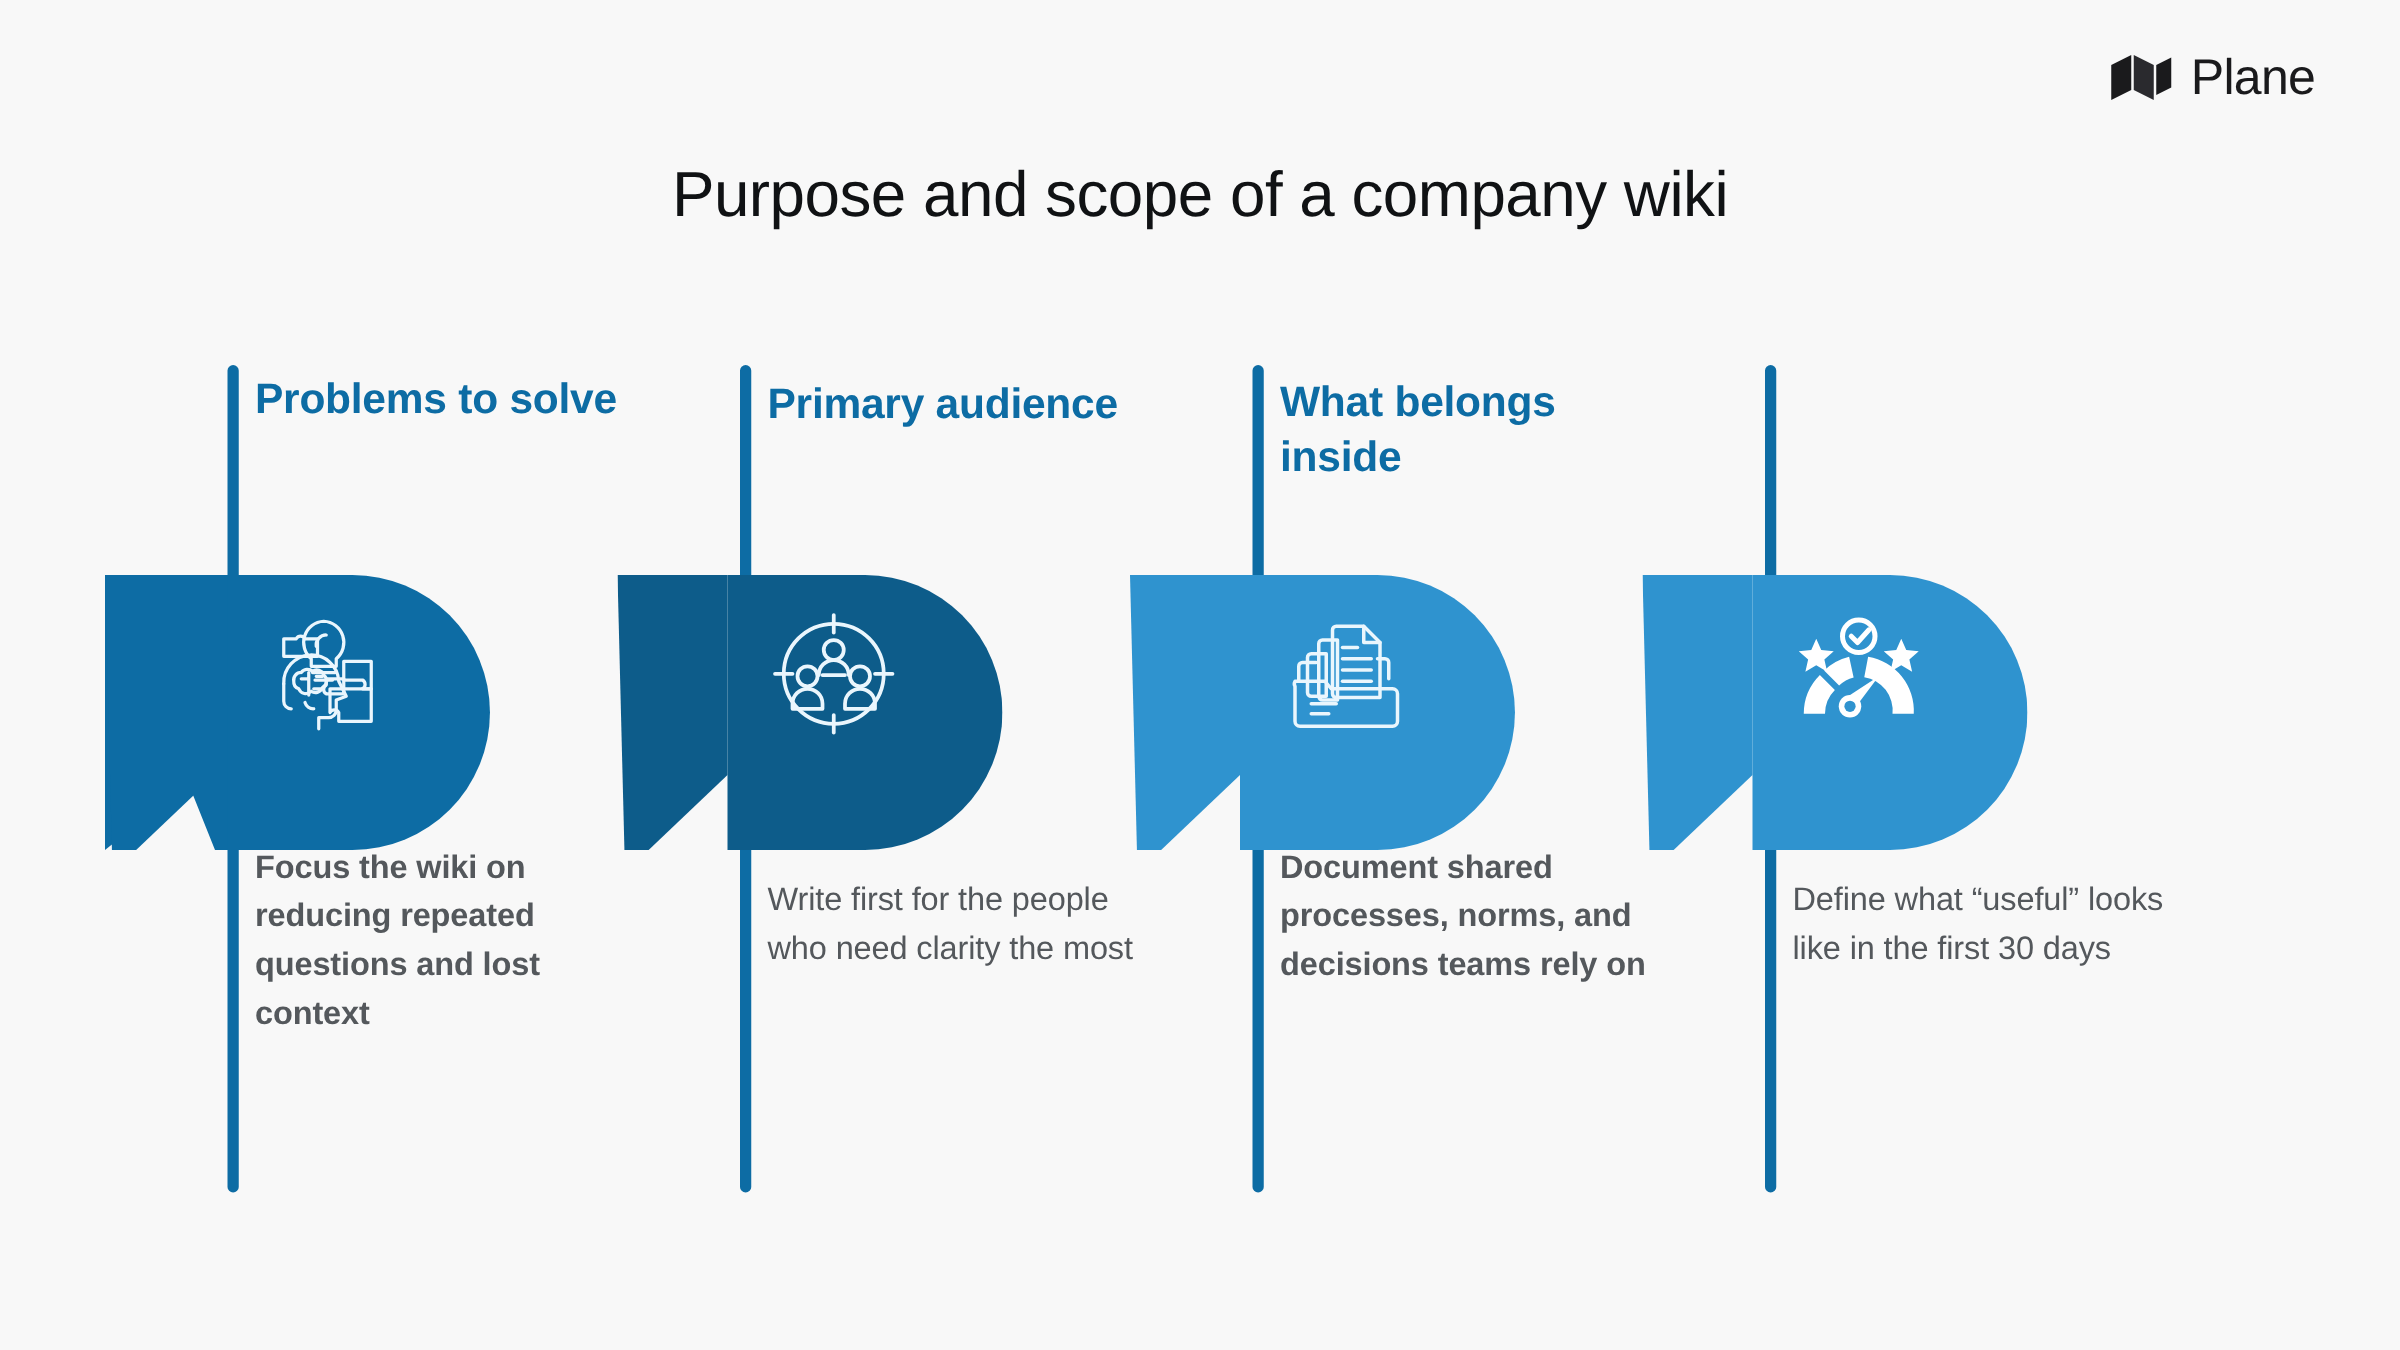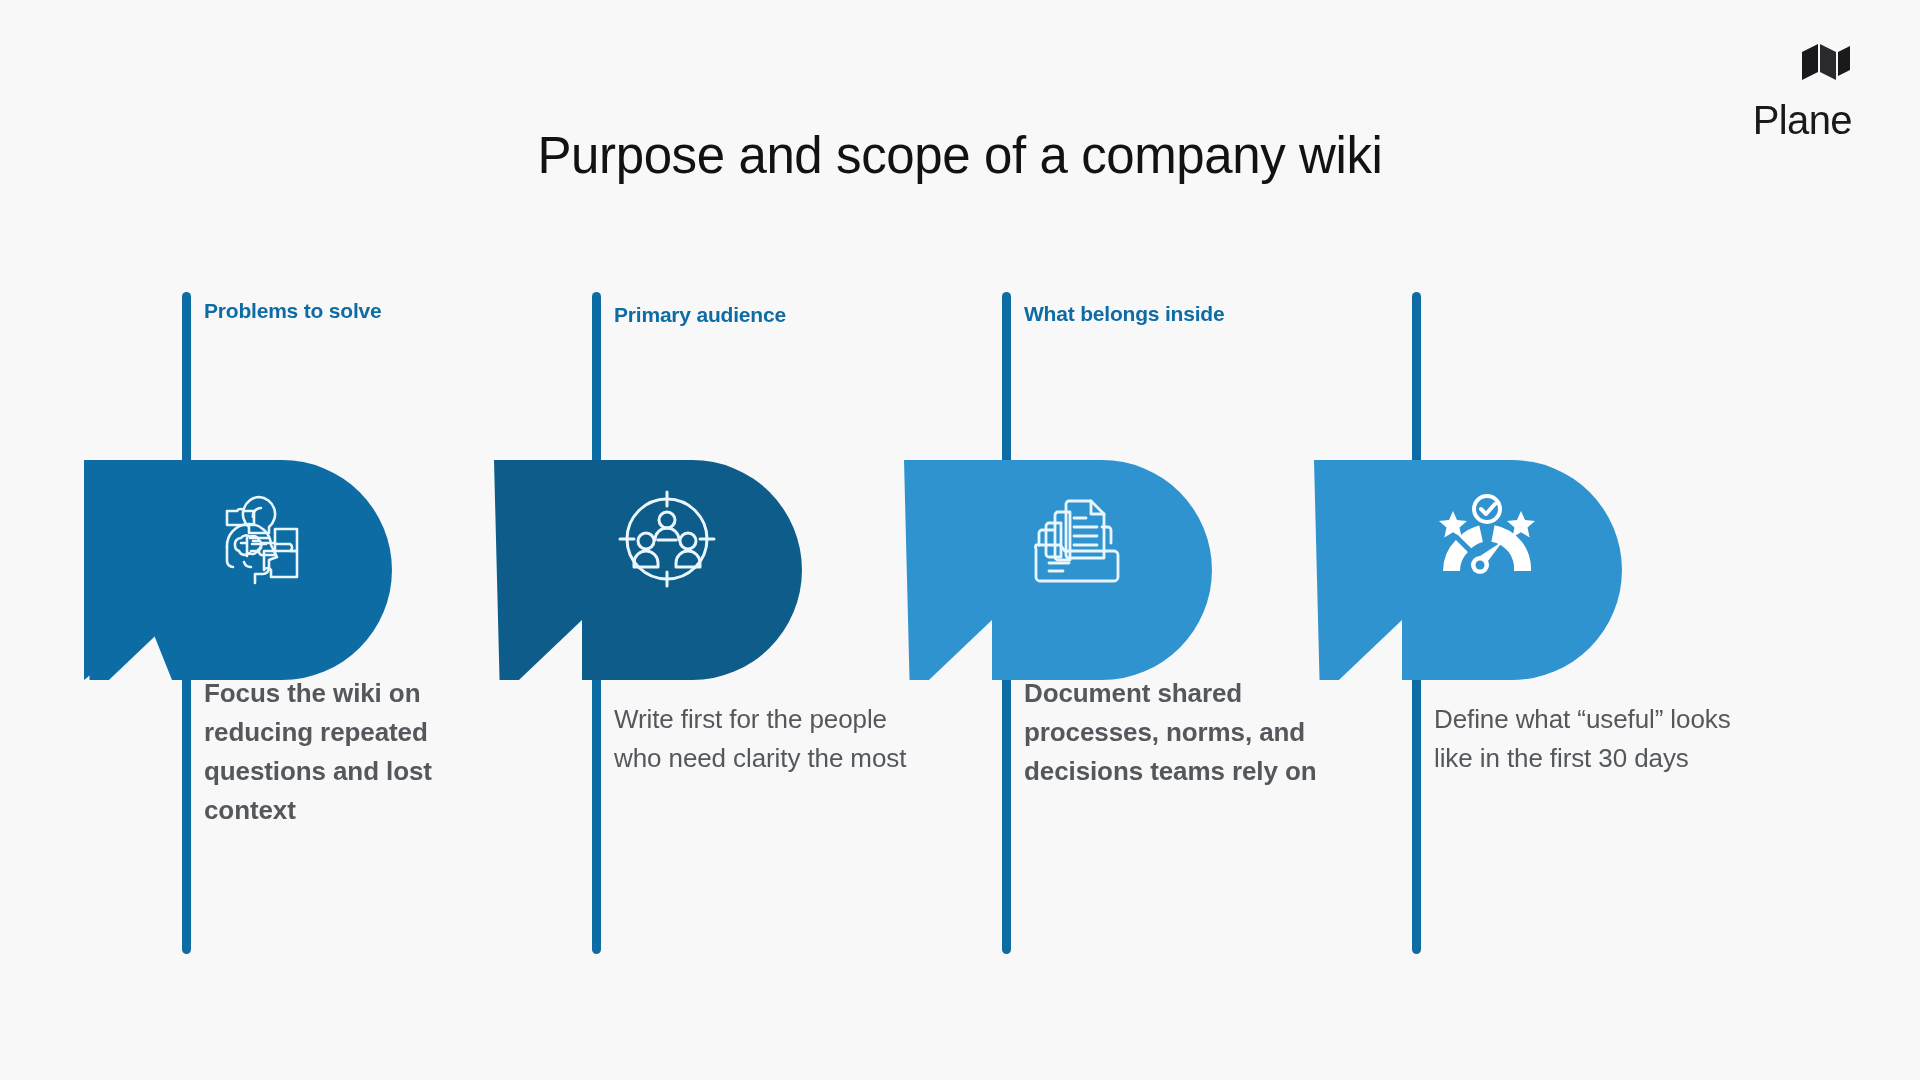--- a/index.html
+++ b/index.html
@@ -15,23 +15,22 @@
     font-family: "Liberation Sans", sans-serif;
     position: relative;
   }
 
   
   .brand {
     position: absolute;
     top: 42px;
     right: 68px;
     display: flex;
-    align-items: flex-end;
+    align-items: flex-start;
     gap: 14px;
-    flex-direction: column;
   }
   .brand-mark { display: block; }
   .brand-name {
     font-size: 40px;
     font-weight: 500;
     color: #1a1a1c;
     letter-spacing: -0.6px;
     line-height: 1;
   }
 
@@ -79,21 +78,21 @@
     background: #0d6ca4;
     border-radius: 5px;
   }
 
   
   .col-heading {
     position: absolute;
     left: 52px;
     top: 12px;
     width: 300px;
-    font-size: 21px;
+    font-size: 34px;
     font-weight: 700;
     line-height: 1.28;
     color: #0d6ca4;
     letter-spacing: -0.2px;
   }
 
   
   .banner {
     position: absolute;
     left: -68px;

